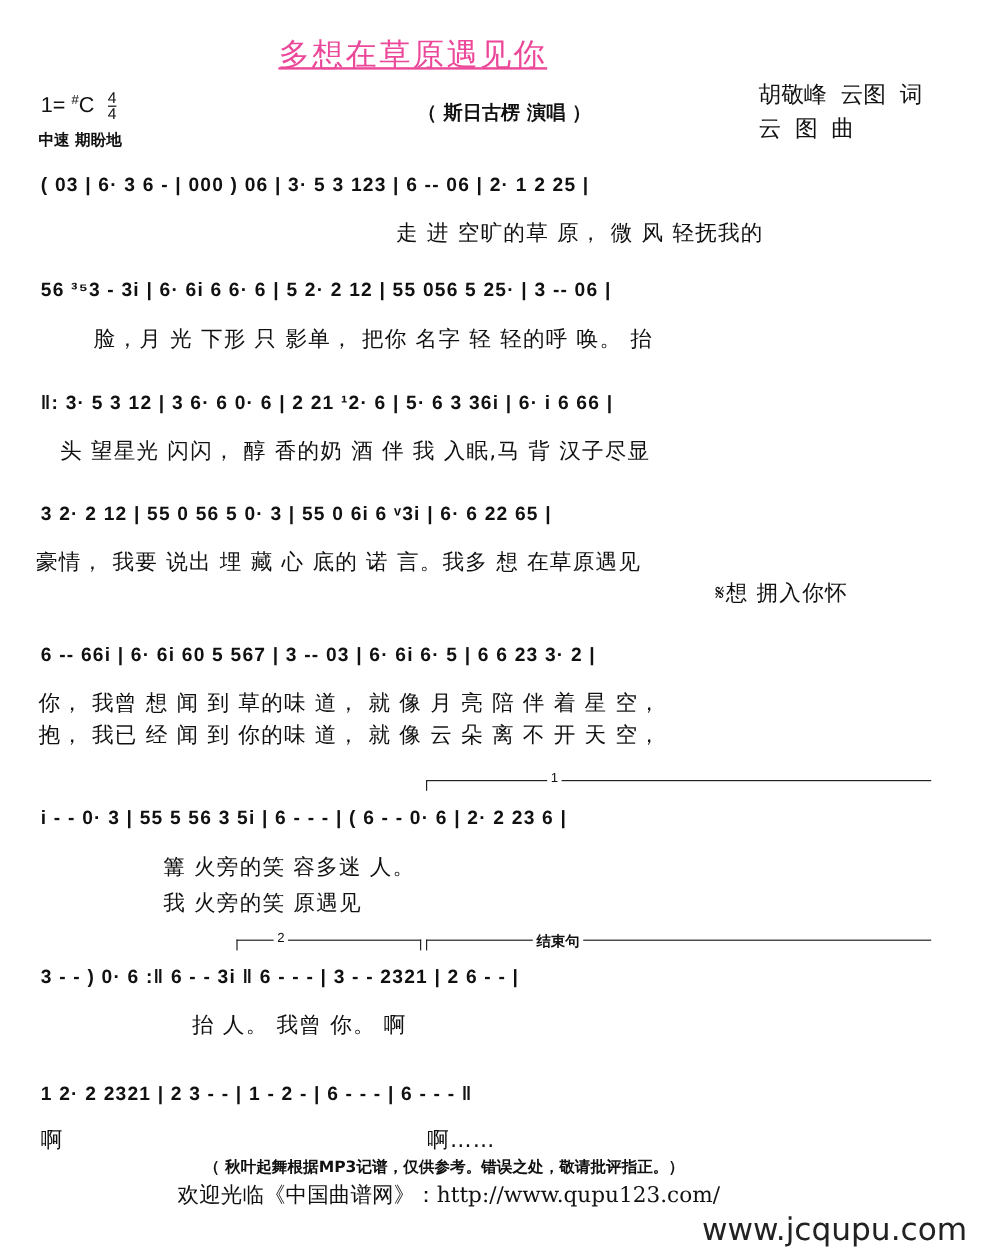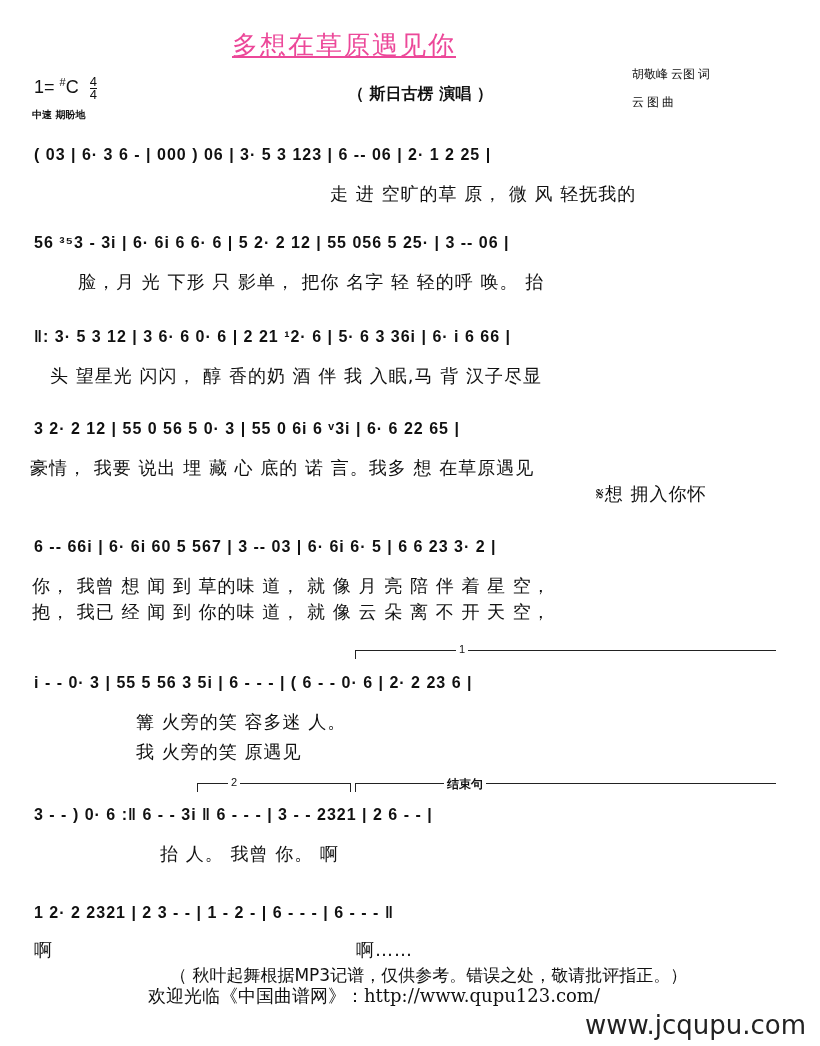--- a/index.html
+++ b/index.html
@@ -4,27 +4,27 @@
 <style>
   html,body{margin:0;padding:0;background:#fff;}
   body{width:820px;height:1046px;position:relative;overflow:hidden;font-family:"Liberation Sans","DejaVu Sans",sans-serif;color:#111;}
   .abs{position:absolute;white-space:nowrap;}
   .title{left:232px;top:28px;font-size:26px;color:#ec4899;letter-spacing:2px;font-family:"DejaVu Sans",sans-serif;text-decoration:underline;}
   .singer{left:322px;top:84px;font-size:16px;font-weight:bold;font-family:"DejaVu Sans",sans-serif;margin-left:26px;}
   .key{left:34px;top:76px;font-size:18px;}
   .key sup{font-size:11px;}
   .timesig{display:inline-block;vertical-align:middle;text-align:center;font-size:13px;line-height:12px;margin-left:6px;}
   .timesig .bar{border-top:1px solid #111;}
-  .tempo{left:32px;top:108px;font-size:10px;font-weight:bold;font-family:"DejaVu Sans",sans-serif;}
-  .credit{font-size:12px;font-family:Liberation Serif, serif;}
+  .tempo{left:32px;top:108px;font-size:13px;font-weight:bold;font-family:"DejaVu Sans",sans-serif;}
+  .credit{font-size:19px;font-family:Liberation Mono, monospace;}
   .notes{font-size:16px;font-weight:bold;letter-spacing:1px;font-family:"Liberation Sans",sans-serif;}
   .lyric{font-size:18px;font-family:"DejaVu Sans",sans-serif;letter-spacing:1px;}
   .volta{border-top:1.5px solid #222;border-left:1.5px solid #222;height:8px;}
   .volta-label{font-size:11px;background:#fff;padding:0 3px;position:absolute;top:-8px;}
-  .note-footer{font-size:17px;font-weight:normal;font-family:"DejaVu Sans",sans-serif;}
+  .note-footer{font-size:13px;font-weight:bold;font-family:"DejaVu Sans",sans-serif;}
   .site{font-size:18px;font-family:"DejaVu Serif",serif;}
   .watermark{right:14px;top:1010px;font-size:26px;color:#222;font-family:"DejaVu Sans",sans-serif;}
 </style>
 </head>
 <body>
 
 <div class="abs title">多想在草原遇见你</div>
 <div class="abs singer">（ 斯日古楞 演唱 ）</div>
 
 <div class="abs key">

